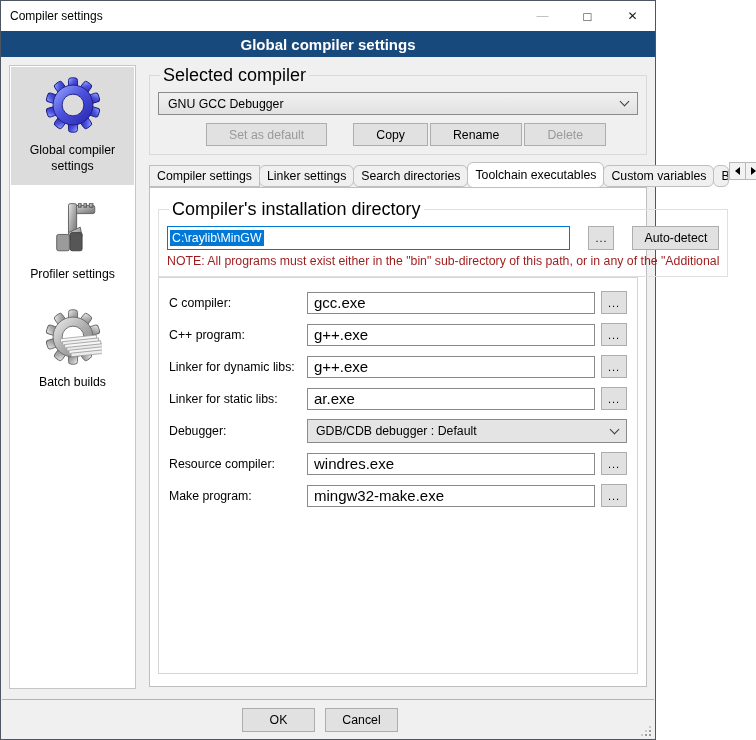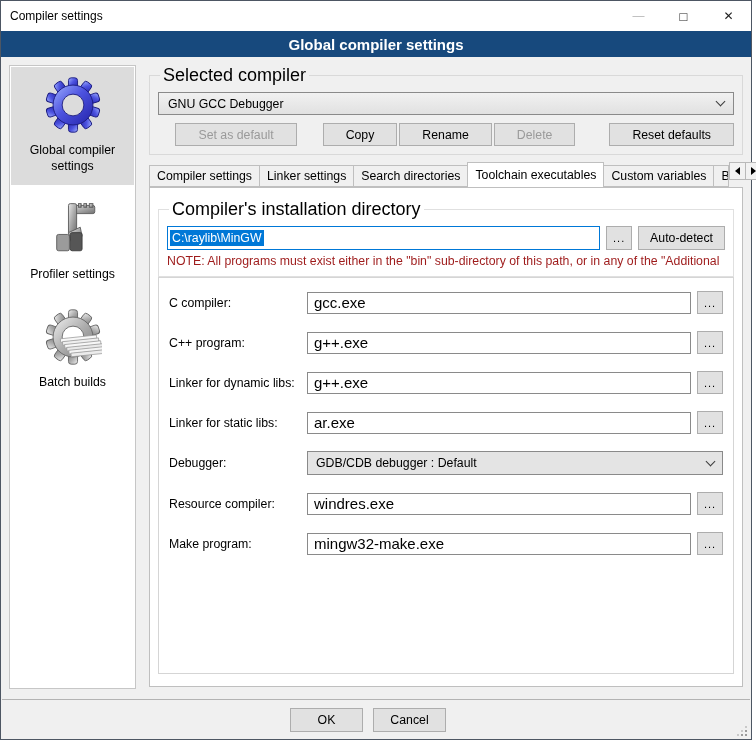--- a/index.html
+++ b/index.html
@@ -3,21 +3,21 @@
 <meta charset="utf-8">
 <style>
   * { box-sizing: border-box; margin: 0; padding: 0; }
   html,body { width:756px; height:740px; }
   body {
     font-family: "Liberation Sans", sans-serif;
     font-size: 12.3px;
     color:#000;
   }
   .window{
-    width:752px; height:740px;
+    width:656px; height:740px;
     border:1px solid #4d5663;
     background:#f0f0f0;
     display:flex; flex-direction:column;
   }
   
   .titlebar{ height:30px; background:#fff; display:flex; align-items:center; flex:none; }
   .titlebar .title{ margin-left:9px; font-size:12px; }
   .controls{ margin-left:auto; display:flex; height:100%; }
   .ctrl{ width:45px; height:100%; display:flex; align-items:center; justify-content:center; font-size:12px; color:#1a1a1a; }
   .ctrl.min{ color:#b9b9b9; }
@@ -48,43 +48,43 @@
   .btn{ height:23px; background:#e1e1e1; border:1px solid #adadad; font-size:12.3px; color:#000;
     display:flex; align-items:center; justify-content:center; padding:0 22px; white-space:nowrap; }
   .btn.disabled{ color:var(--disabled-text,#9a9a9a); }
   .btnrow{ display:flex; justify-content:flex-end; align-items:center; margin-top:8px; gap:2px; }
   .btnrow .w90{ min-width:92px; } .btnrow .w73{ min-width:73px; }
   .gap22{ width:22px; flex:none; } .gap30{ width:30px; flex:none; }
   
   .tabstrip{ display:flex; align-items:flex-end; margin-top:7px; position:relative; z-index:2; flex-wrap:nowrap; }
   .tab{ height:22px; display:flex; align-items:center; padding:0 7px; background:#f0f0f0;
     border:1px solid #bfbfbf; white-space:nowrap; flex:none; }
-  .tab + .tab{ margin-left:-1px; }
+  .tab + .tab{ margin-left:-1px;border-radius:6px; }
   .tab.active{ height:26px; background:#fff; margin-bottom:-1px; position:relative; z-index:3; }
   .tab.truncated{ width:46px; overflow:hidden; flex:0 1 auto; min-width:0; }
   .tabscroll{ margin-left:auto; align-self:flex-start; display:flex; flex:none; }
   .scrollbtn{ width:17px; height:18px; border:1px solid #b9b9b9; background:#f2f2f2;
     display:flex; align-items:center; justify-content:center; }
   .scrollbtn + .scrollbtn{ margin-left:-1px; }
   .tri-l{ width:0;height:0;border:4px solid transparent;border-right:5px solid #000;border-left:none; }
   .tri-r{ width:0;height:0;border:4px solid transparent;border-left:5px solid #000;border-right:none; }
   
   .pane{ flex:1; background:#fff; border:1px solid #bfbfbf; margin-bottom:12px;
     padding:11px 8px 10px; display:flex; flex-direction:column; min-height:0; }
   .pane fieldset{ border-color:#e0e0e0; }
-  .dirrow{ display:flex; align-items:center; gap:6px; }
+  .dirrow{ display:flex; align-items:center; gap:18px; }
   .dirinput{ flex:1; height:24px; border:1px solid var(--accent-border,#0078d7); background:#fff;
     display:flex; align-items:center; padding:0 2px; overflow:hidden; }
   .dirinput .sel{ background:var(--selection,#0078d7); color:#fff; padding:1px 2px; white-space:nowrap; }
   .browse{ width:26px; height:24px; flex:none; font-size:11px; letter-spacing:1px; padding:0; }
   .autodetect{ height:24px; padding:0 11px; flex:none; }
   .note{ margin-top:4px; color:var(--note-red,#9e1b1b); white-space:nowrap; overflow:hidden; }
   .subtabstrip{ margin-top:11px; }
   .subpane{ flex:1; border:1px solid #d5d5d5; background:#fff; margin-bottom:2px;
-    padding:13px 10px 4px; display:flex; flex-direction:column; gap:17px; min-height:0; }
+    padding:13px 10px 4px; display:flex; flex-direction:column; gap:9px; min-height:0; }
   .frow{ display:flex; align-items:center; flex:none; }
   .flabel{ width:138px; flex:none; }
   .finput{ flex:1; height:22px; border:1px solid #8a8a8a; background:#fff; padding:0 6px;
     font-family:inherit; font-size:15px; color:#000; outline:none; min-width:0; }
   .fbrowse{ width:26px; height:23px; margin-left:6px; font-size:11px; letter-spacing:1px; flex:none; padding:0; }
   .fcombo{ flex:1; height:24px; border:1px solid #8a8a8a; background:#e4e4e4;
     display:flex; align-items:center; padding:0 8px; min-width:0; }
   
   .footer{ flex:none; height:40px; background:#f0f0f0; display:flex; align-items:center;
     justify-content:center; gap:10px; padding-right:16px; position:relative;
@@ -211,21 +211,20 @@
           <span>GNU GCC Debugger</span>
           <span class="chev"></span>
         </div>
         <div class="btnrow">
           <div class="btn disabled w90">Set as default</div>
           <div class="gap22"></div>
           <div class="btn w73">Copy</div>
           <div class="btn w73">Rename</div>
           <div class="btn disabled w73">Delete</div>
           <div class="gap30"></div>
-          <div class="btn">Reset defaults</div>
         </div>
       </fieldset>
 
       <div class="tabstrip">
         <div class="tab">Compiler settings</div>
         <div class="tab">Linker settings</div>
         <div class="tab">Search directories</div>
         <div class="tab active">Toolchain executables</div>
         <div class="tab">Custom variables</div>
         <div class="tab truncated">Build options</div>

